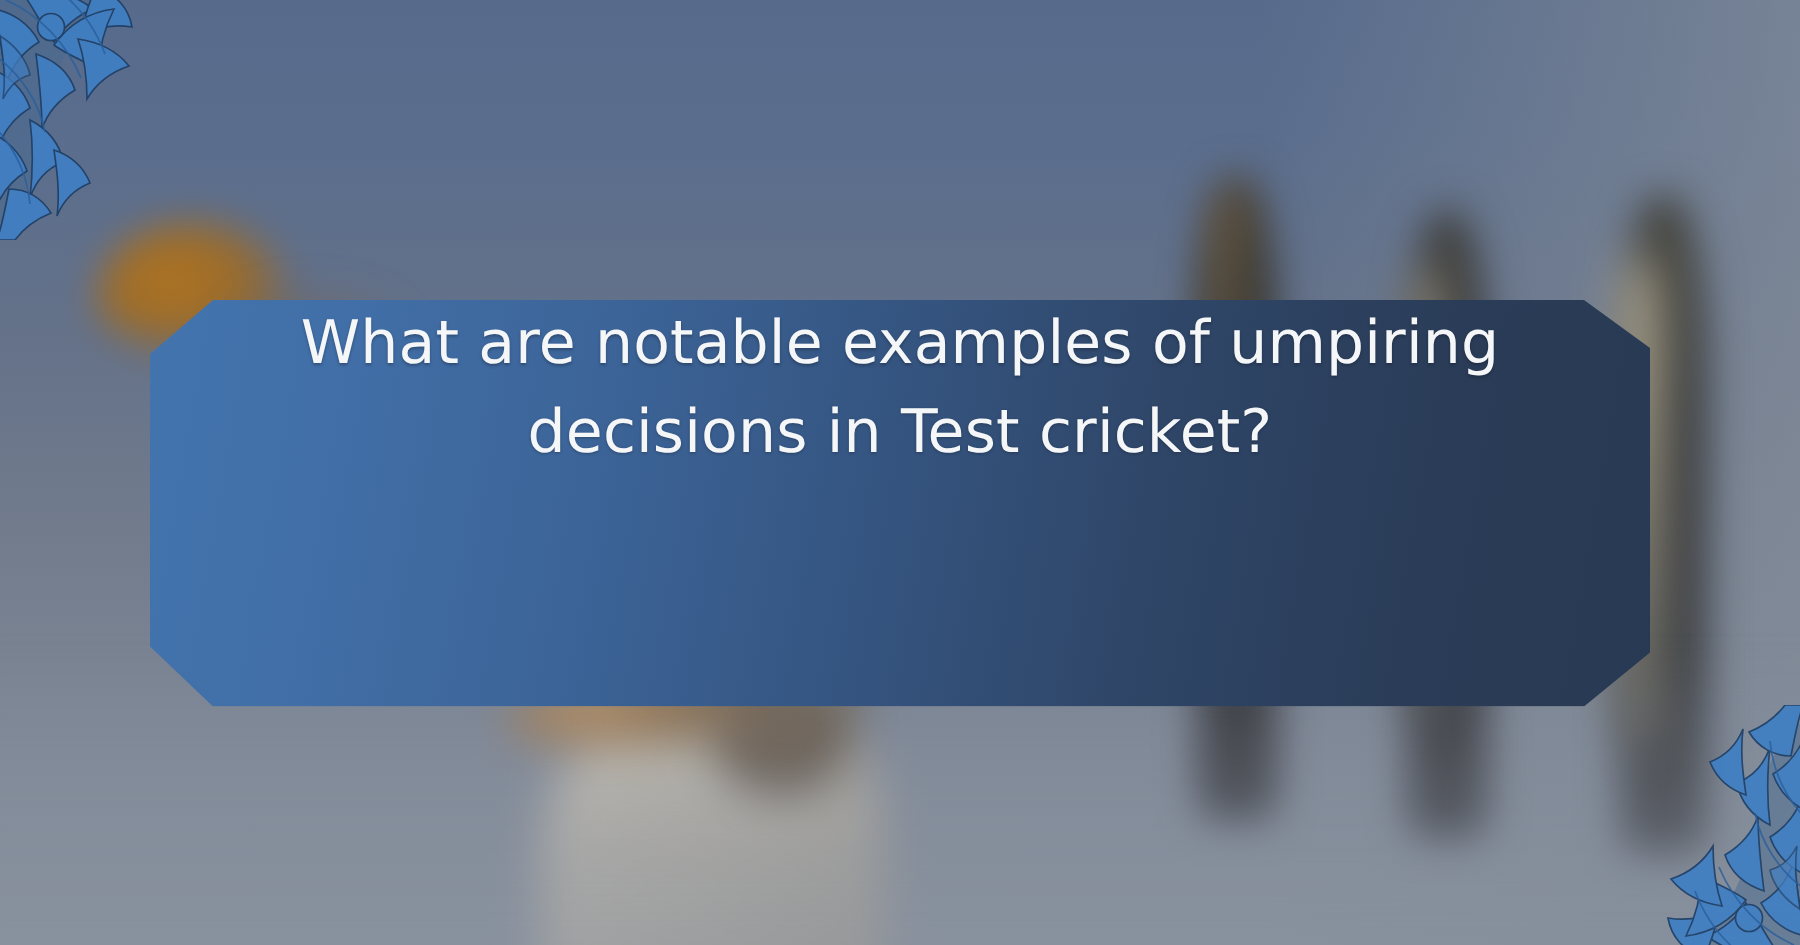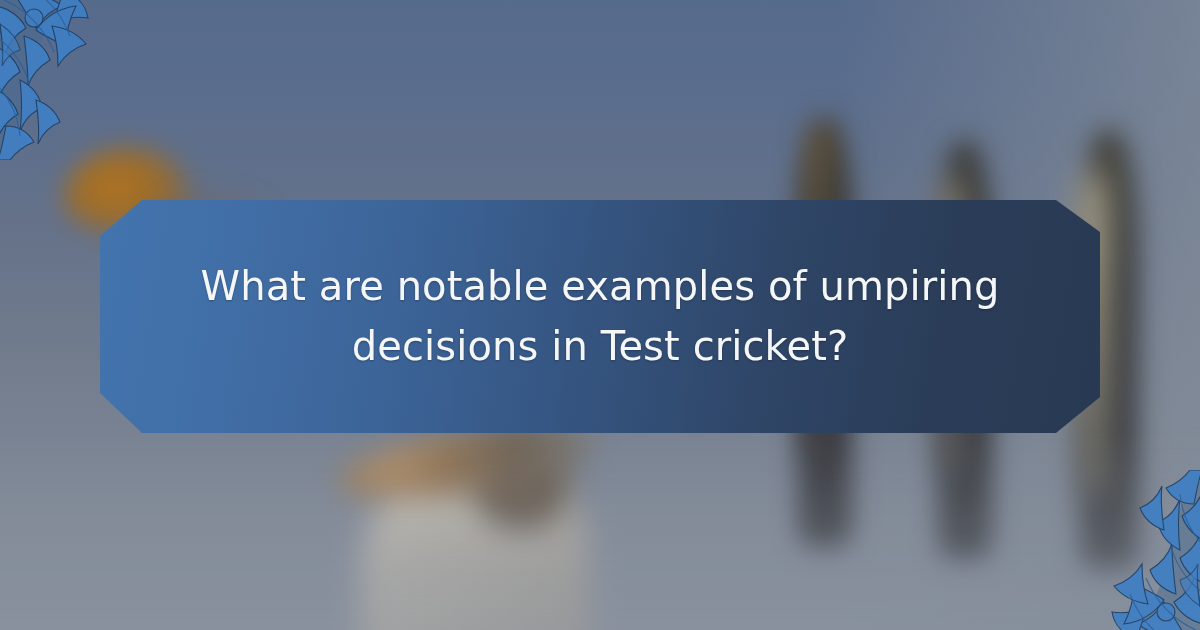--- a/index.html
+++ b/index.html
@@ -137,33 +137,33 @@
   .corner svg { display: block; width: 100%; height: 100%; }
   .corner-tl { left: -8px; top: -10px; }
   .corner-br { right: -8px; bottom: -10px; transform: rotate(180deg); }
 
   
   .banner {
     position: absolute;
     left: 100px;
     top: 200px;
     width: 1000px;
-    height: 233px;
+    height: 271px;
     background: linear-gradient(100deg,
         #4374ae 0%,
         #416ea6 14%,
         #3c6498 30%,
         #355581 48%,
         #2f4668 66%,
         #2a3c57 84%,
         #283a53 100%);
     clip-path: polygon(42px 0, calc(100% - 44px) 0, 100% 32px, 100% calc(100% - 36px), calc(100% - 44px) 100%, 42px 100%, 0 calc(100% - 40px), 0 36px);
     box-shadow: 0 3px 14px rgba(18,26,40,0.25);
     display: flex;
-    align-items: center;
+    align-items: flex-start;
     justify-content: center;
   }
   .banner-text {
     margin: 0;
     padding: 0 70px;
     width: 100%;
     box-sizing: border-box;
     color: #f4f6f8;
     font-family: "DejaVu Sans", "Liberation Sans", sans-serif;
     font-size: 40px;

